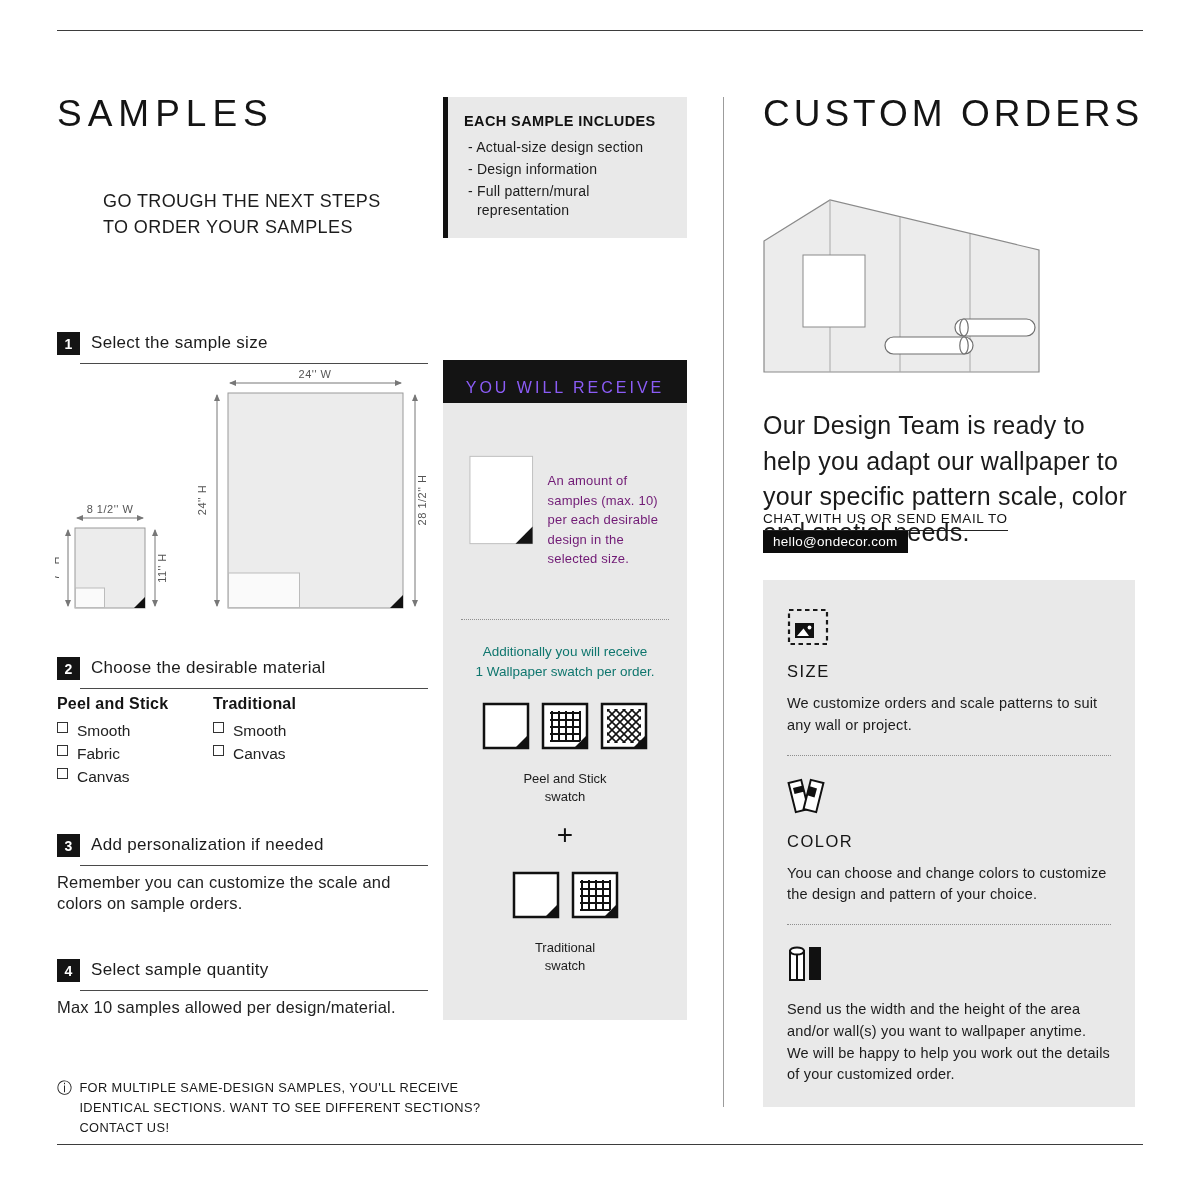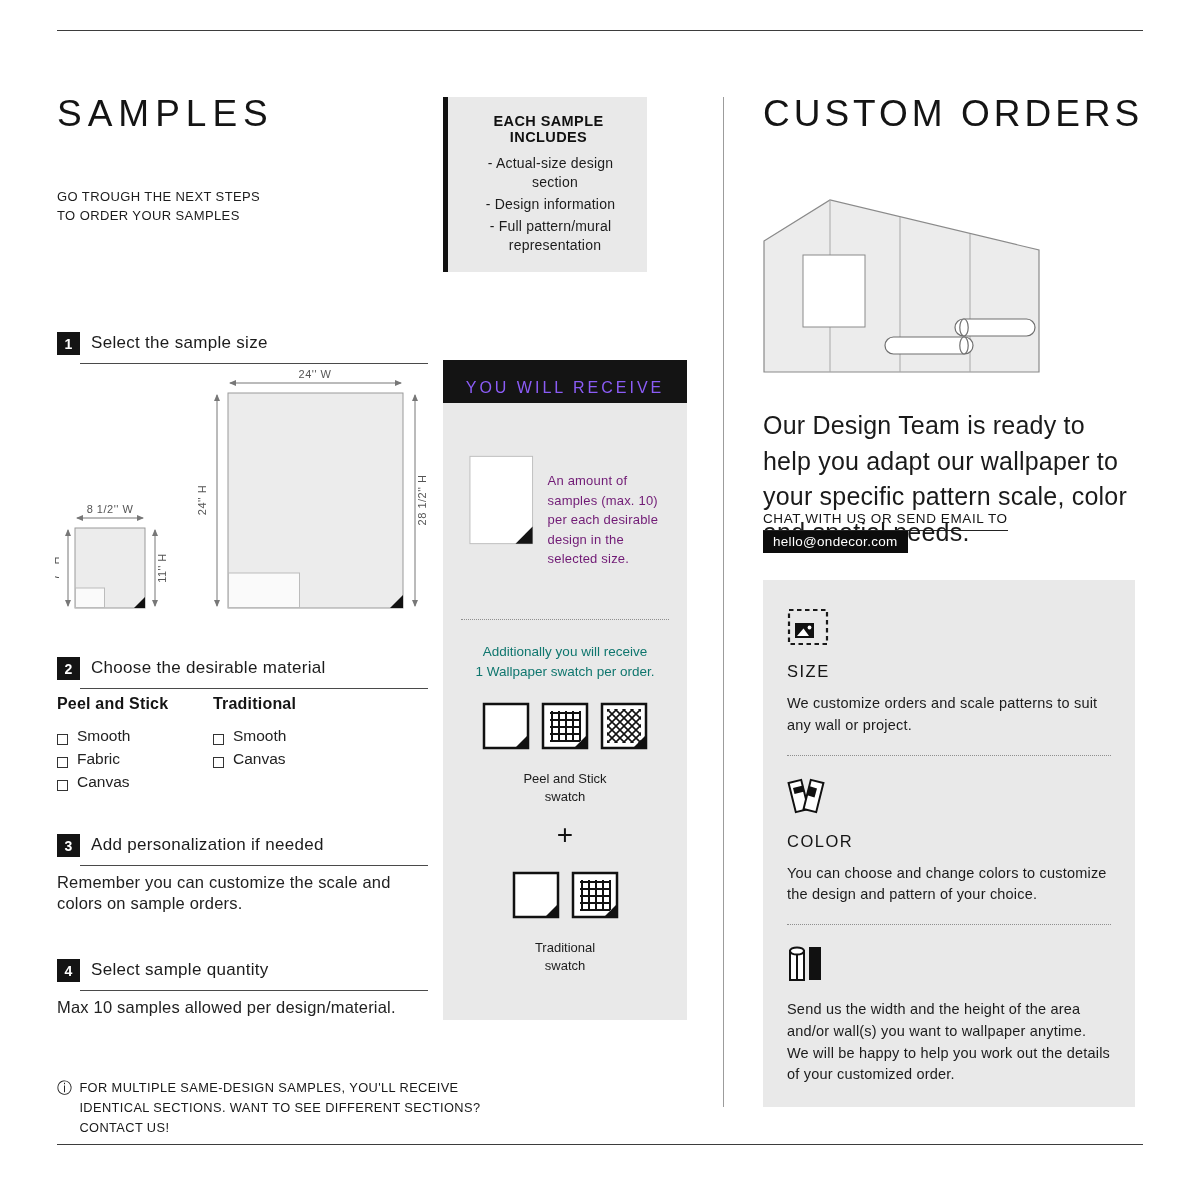--- a/index.html
+++ b/index.html
@@ -9,37 +9,37 @@
     font-family:"Liberation Sans","DejaVu Sans",sans-serif;
     color:#1e1e1e;
     overflow:hidden;
   }
   .abs { position:absolute; }
   .hr { height:1px; background:#3d3d3d; }
   .vr { width:1px; background:#9c9c9c; }
 
   .big-title { font-size:37px; letter-spacing:5px; font-weight:500; color:#141414; white-space:nowrap; }
 
-  .intro { font-size:13px; line-height:1.45; letter-spacing:.4px; white-space:pre-line; color:#1c1c1c; }
+  .intro { font-size:18px; line-height:1.45; letter-spacing:.4px; white-space:pre-line; color:#1c1c1c;margin-left:46px; }
 
   .step { display:flex; align-items:stretch; }
   .step-num {
     width:23px; height:23px; background:#141414; color:#fff;
     display:flex; align-items:center; justify-content:center;
     font-size:14px; font-weight:bold; flex:0 0 23px;
   }
   .step-label-wrap { flex:1; border-bottom:1px solid #4a4a4a; padding:1px 0 10px 11px; }
   .step-label { font-size:17px; letter-spacing:.3px; color:#1c1c1c; }
 
   svg text { font-family:"Liberation Sans","DejaVu Sans",sans-serif; fill:#555; font-size:11px; letter-spacing:.5px; }
 
   .materials { display:flex; }
   .mat-col { width:156px; }
   .mat-title { font-weight:bold; font-size:16px; letter-spacing:.2px; margin-bottom:9px; color:#141414; }
-  .mat-opt { display:flex; align-items:flex-end; font-size:15.5px; height:23px; color:#222; }
+  .mat-opt { display:flex; align-items:flex-start; font-size:15.5px; height:23px; color:#222; }
   .cb { width:11px; height:11px; border:1.5px solid #333; margin-right:9px; flex:0 0 11px; background:#fff; }
 
   .body-text { font-size:16.5px; line-height:1.3; letter-spacing:.2px; color:#222; }
 
   .footnote { display:flex; gap:7px; font-size:12.8px; letter-spacing:.4px; line-height:1.55; color:#191919; }
   .footnote .i { font-size:15px; line-height:1.3; }
 
   .includes-box {
     background:#e9e9e9; border-left:5px solid #111;
     padding:16px 14px 18px 16px; min-height:131px;
@@ -160,21 +160,21 @@
   <span class="step-num">4</span>
   <span class="step-label-wrap"><span class="step-label">Select sample quantity</span></span>
 </div>
 <div class="abs body-text" style="left:57px; top:997px; width:380px;">Max 10 samples allowed per design/material.</div>
 
 <div class="abs footnote" style="left:57px; top:1078px; width:470px;">
   <span class="i">ⓘ</span>
   <span>FOR MULTIPLE SAME-DESIGN SAMPLES, YOU'LL RECEIVE IDENTICAL SECTIONS. WANT TO SEE DIFFERENT SECTIONS? CONTACT US!</span>
 </div>
 
-<div class="abs includes-box" style="left:443px; top:97px; width:204px;text-align:center;">
+<div class="abs includes-box" style="left:443px; top:97px; width:244px;">
   <div class="includes-title">EACH SAMPLE INCLUDES</div>
   <div class="inc-item">Actual-size design section</div>
   <div class="inc-item">Design information</div>
   <div class="inc-item">Full pattern/mural representation</div>
 </div>
 
 <div class="abs receive-header" style="left:443px; top:360px; width:244px;">YOU WILL RECEIVE</div>
 
 <div class="abs receive-panel" style="left:443px; top:403px; width:244px; height:617px;">
   <div class="rp-row">

